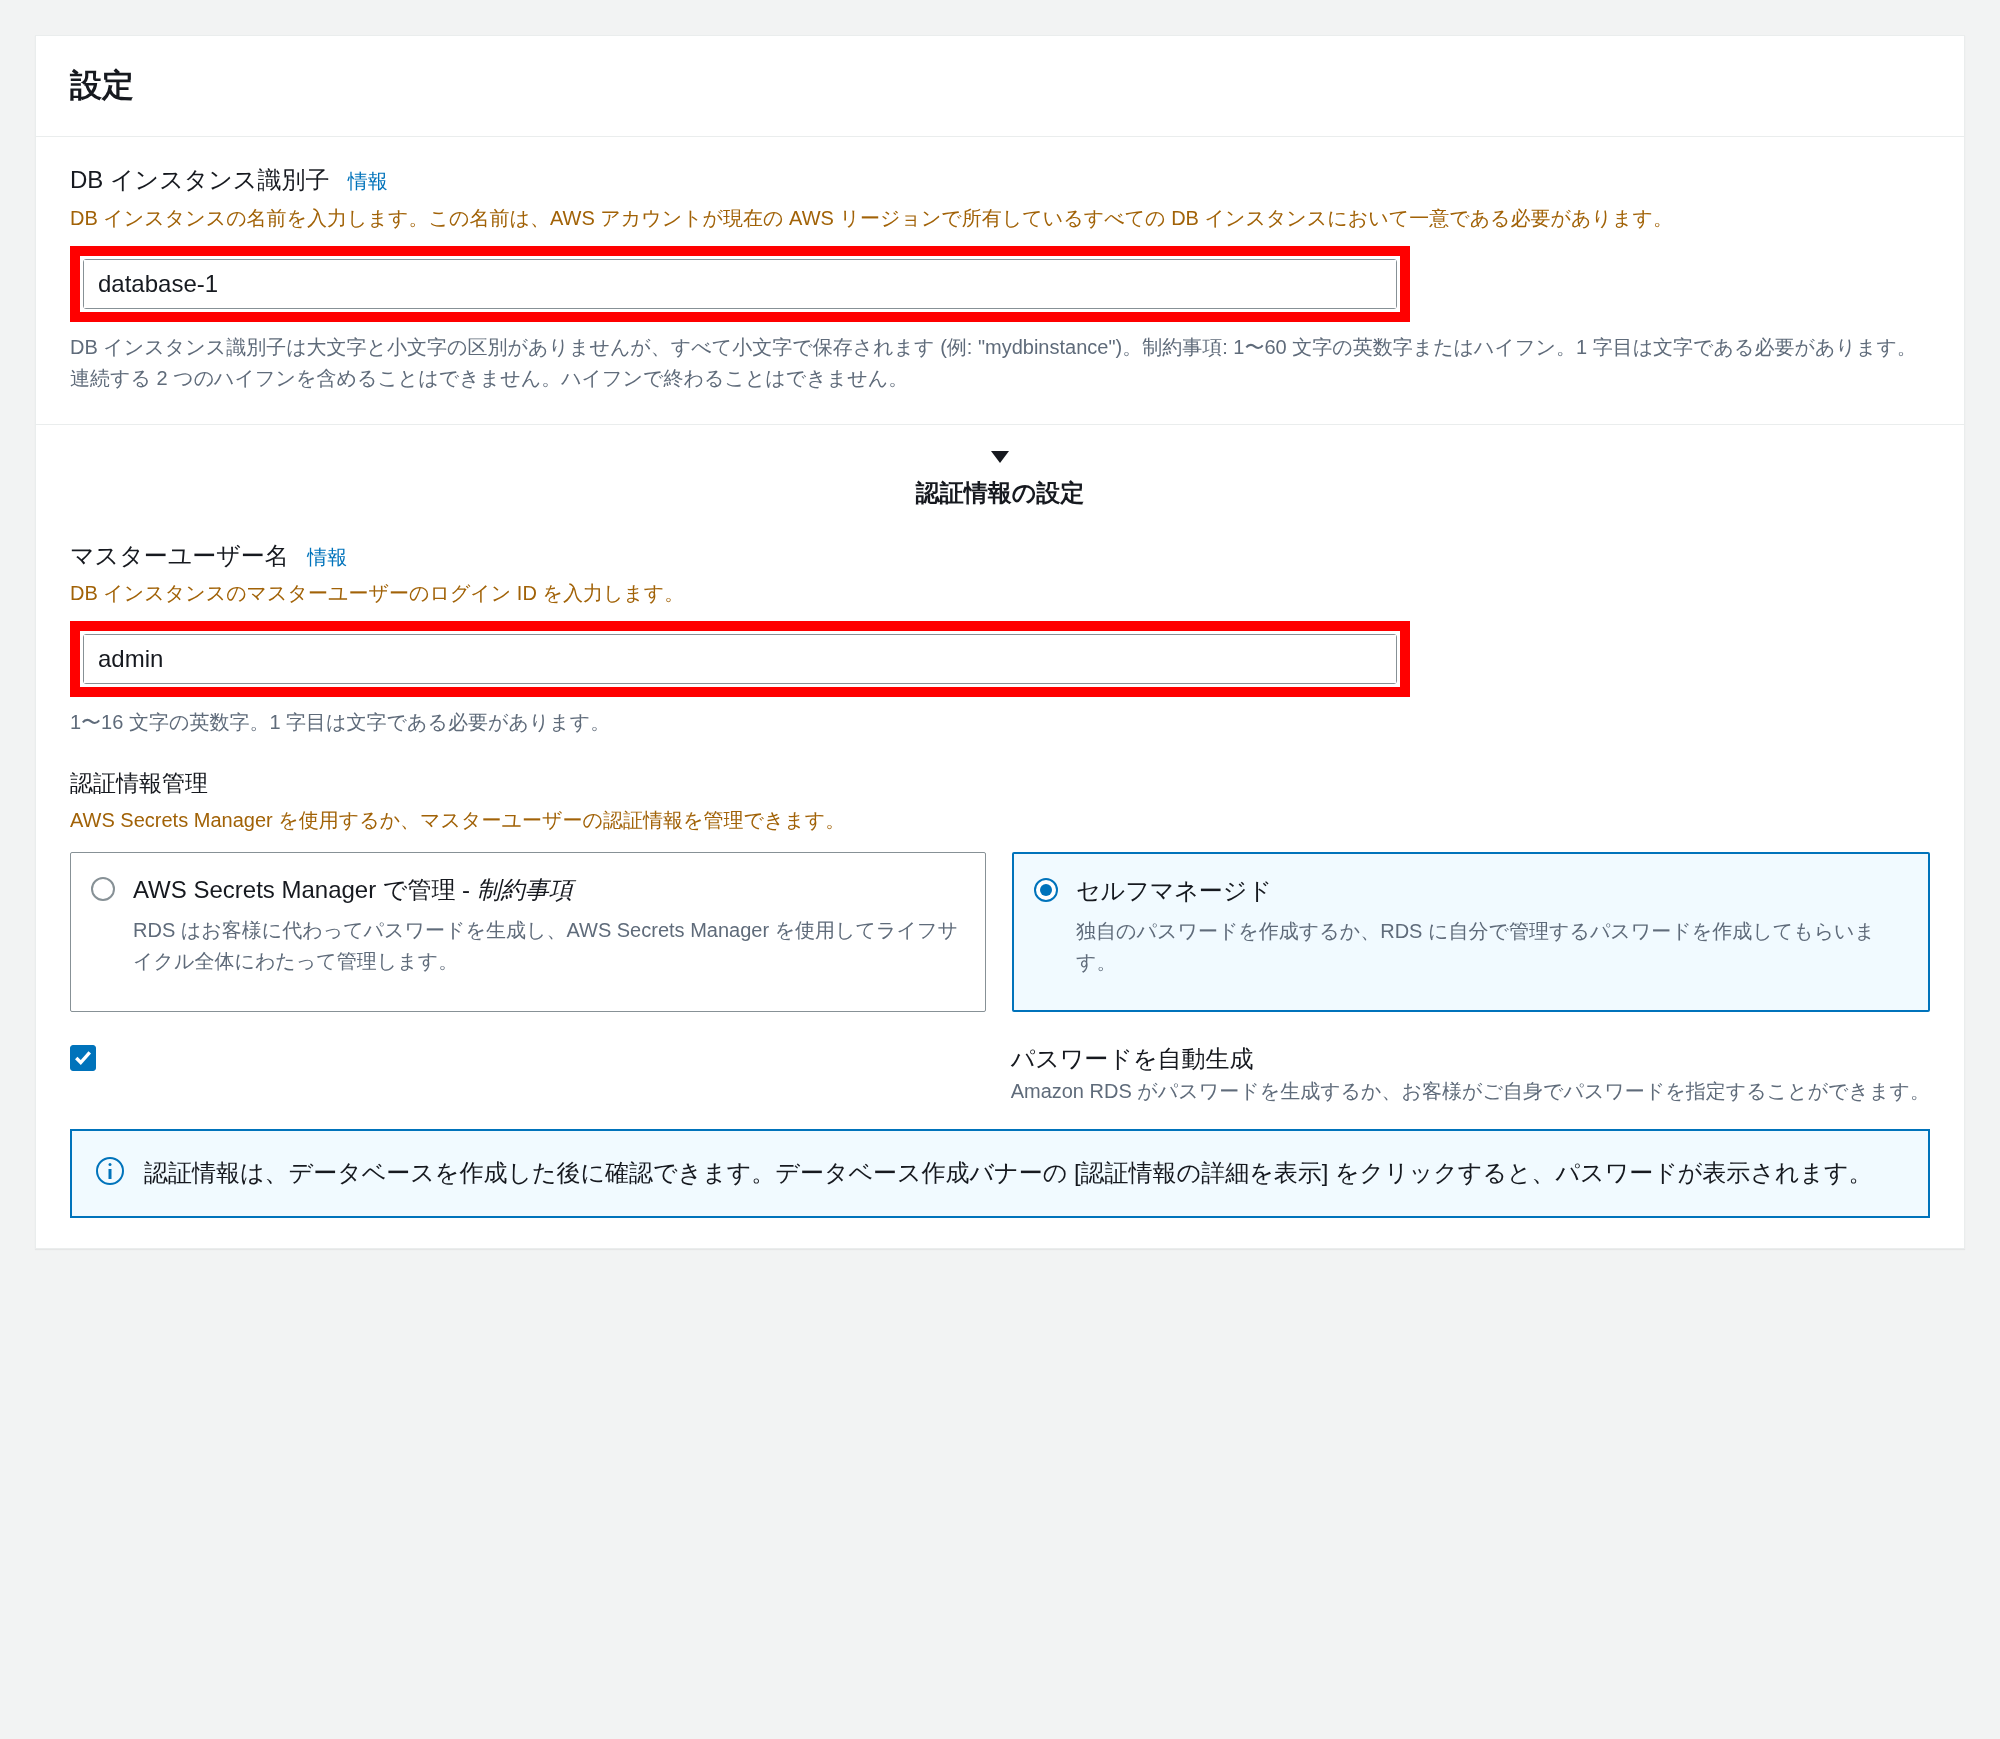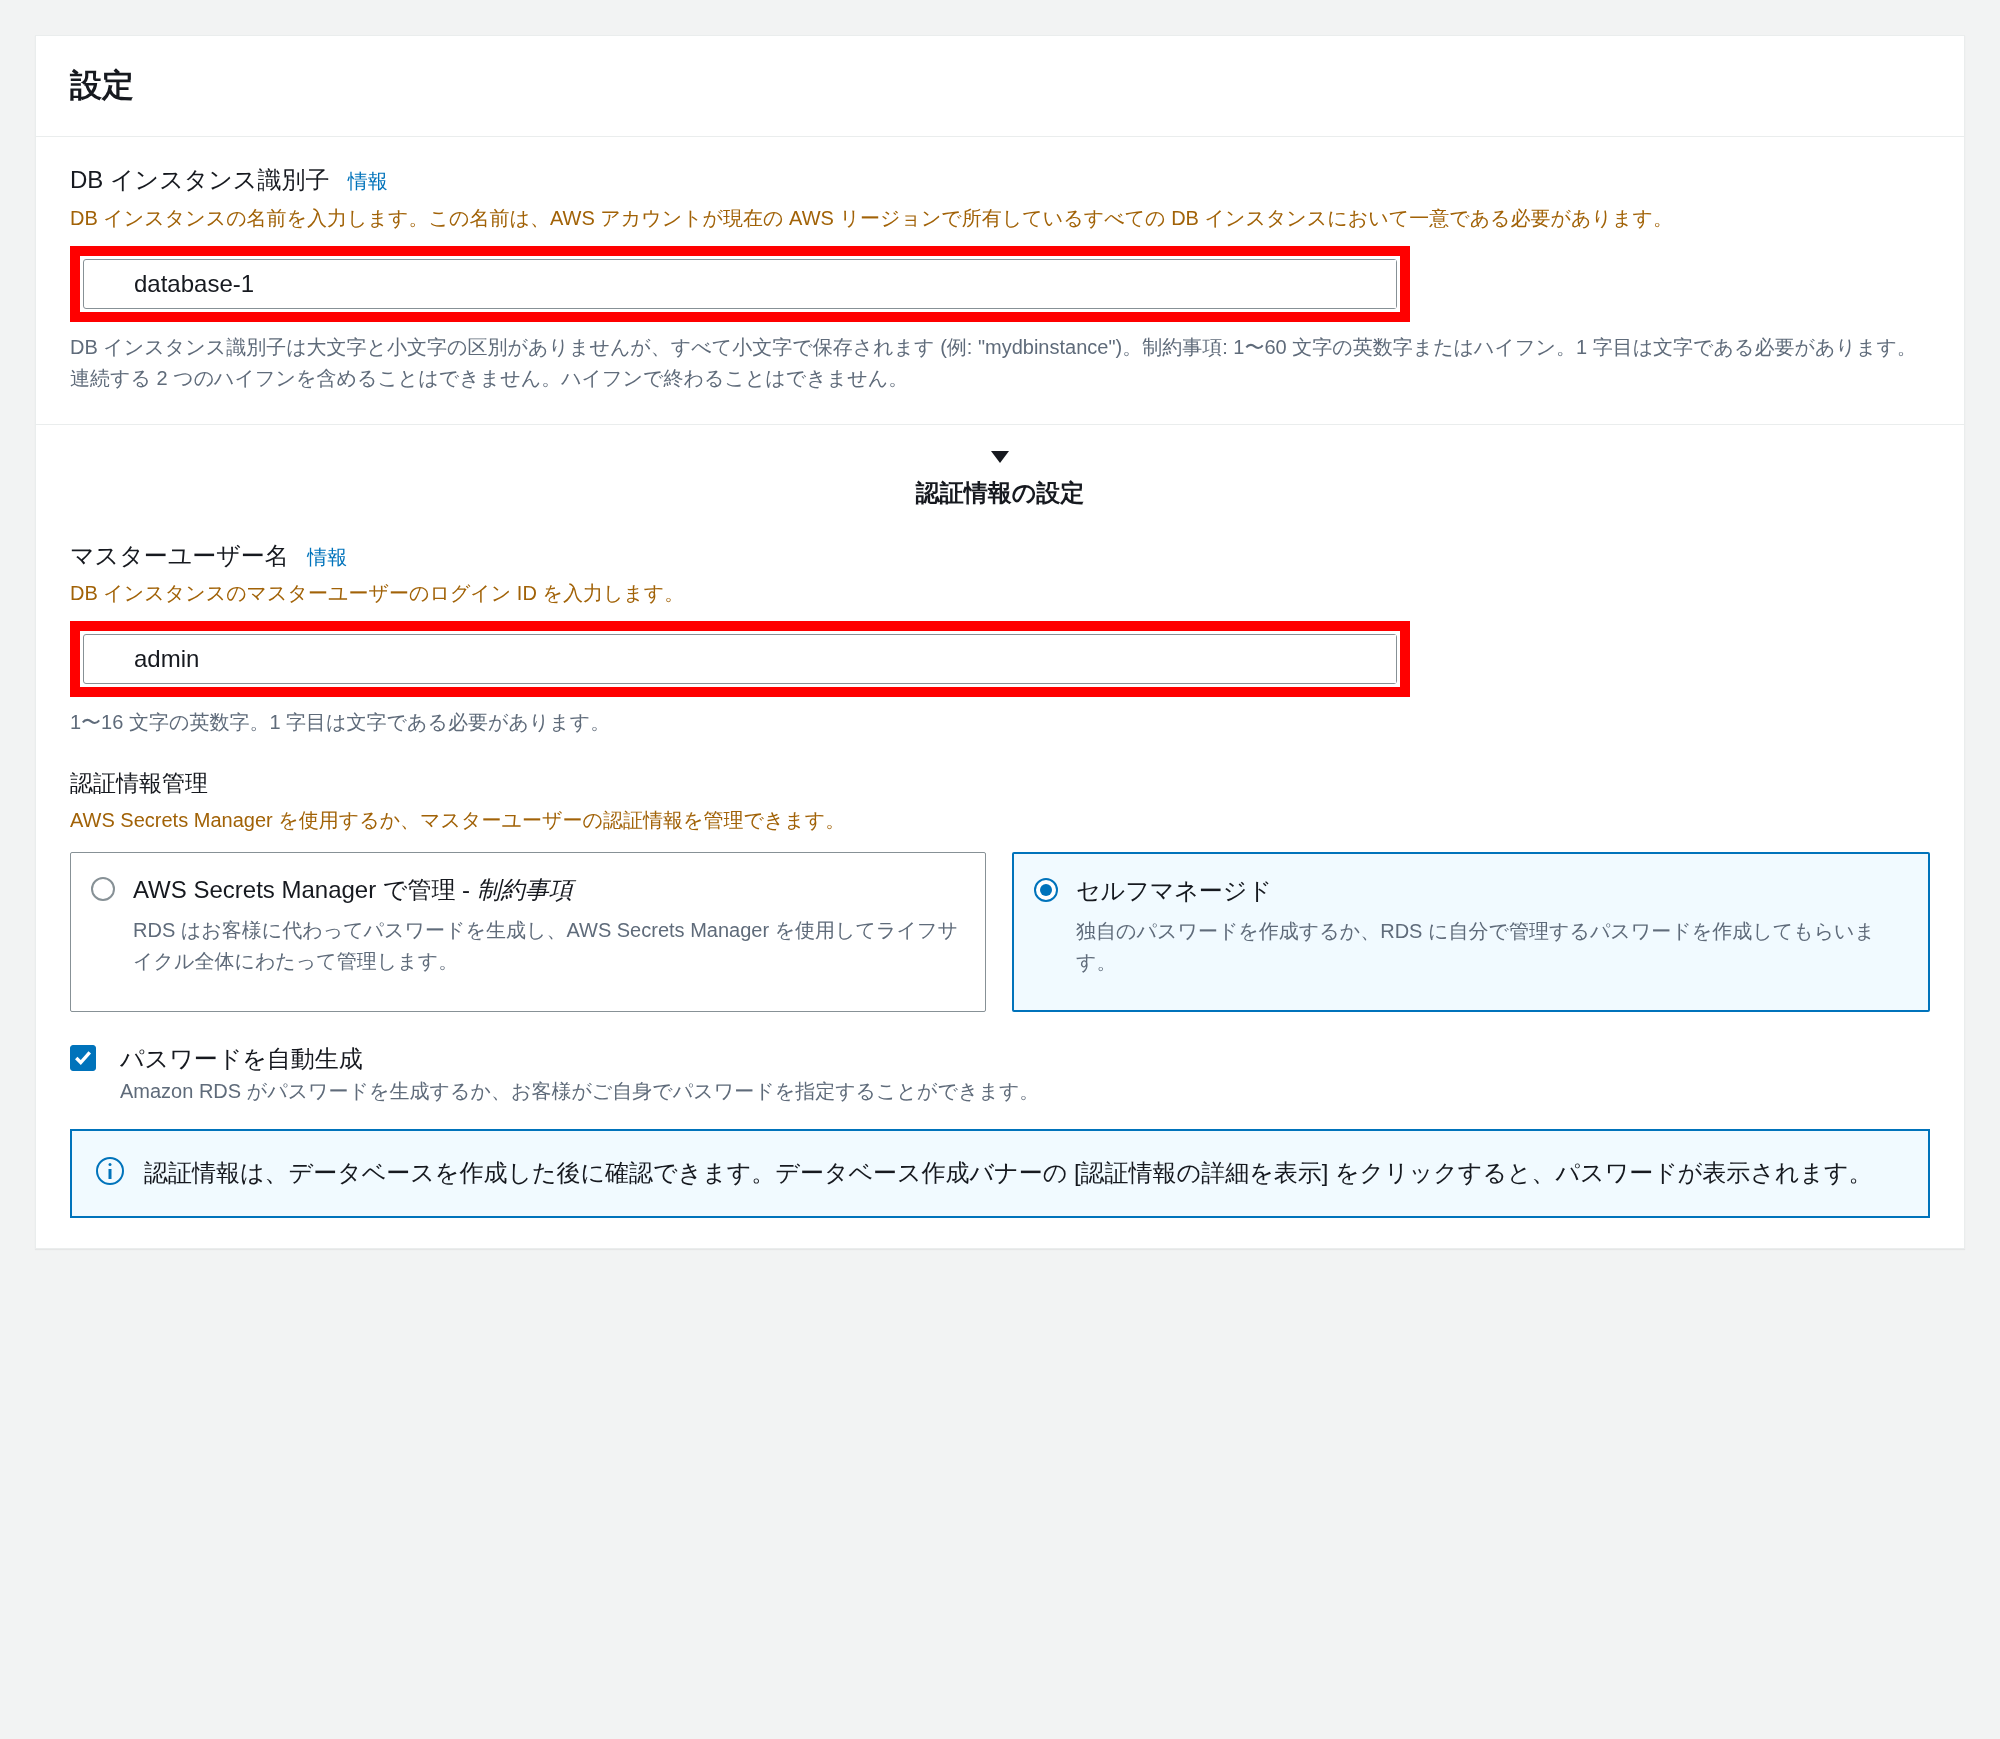--- a/index.html
+++ b/index.html
@@ -79,21 +79,20 @@
     border-left: none;
     border-right: none;
     border-top: none;
     border-bottom: none;
     border-radius: 0;
   }
   .highlight-wrap-inner {
     border: 1px solid #879196;
     border-radius: 3px;
     margin: 3px;
-    padding-left: 36px;
   }
   .collapse-header {
     display: flex;
     align-items: center;
     gap: 14px;
     font-size: 24px;
     font-weight: 700;
     margin-bottom: 30px;
     cursor: pointer;
     flex-direction: column;
@@ -163,22 +162,23 @@
   }
   .radio-title .safest-italic { font-style: italic; }
   .radio-desc {
     font-size: 20px;
     color: #5f6b7a;
     line-height: 1.55;
   }
 
   .checkbox-row {
     display: flex;
-    gap: 24px;
+    gap: 12px;
     margin-bottom: 24px;
+    justify-content: space-between;
   }
   .checkbox-box {
     flex: 0 0 auto;
     width: 26px; height: 26px;
     border: 1px solid #0073bb;
     background: #0073bb;
     border-radius: 3px;
     color: #ffffff;
     position: relative;
     margin-top: 3px;

